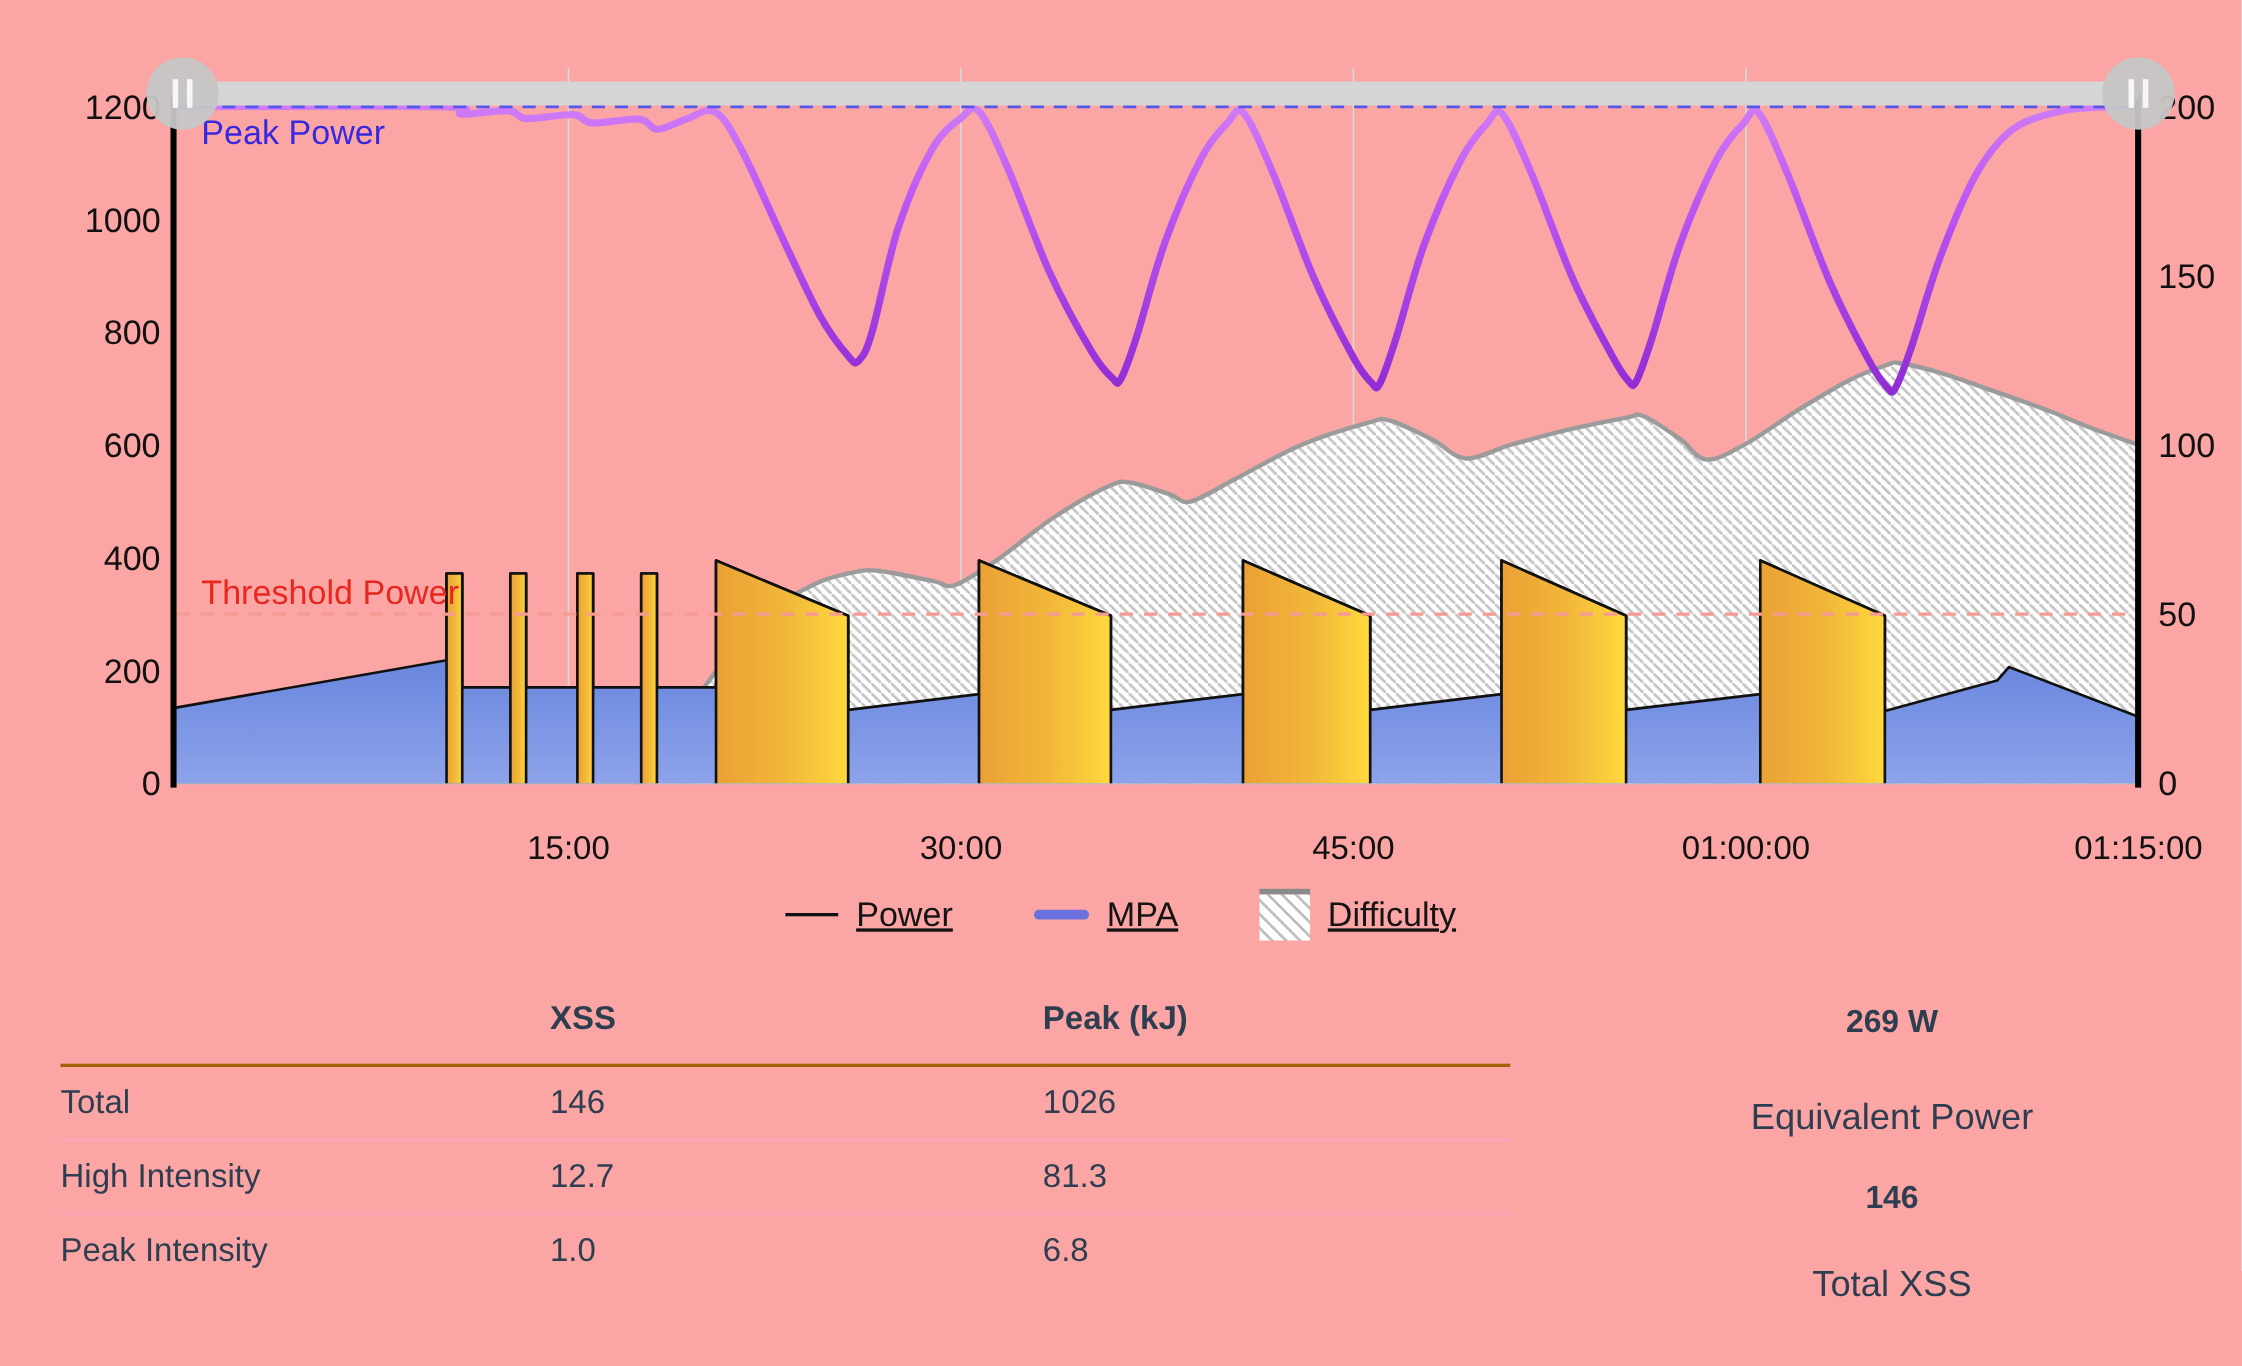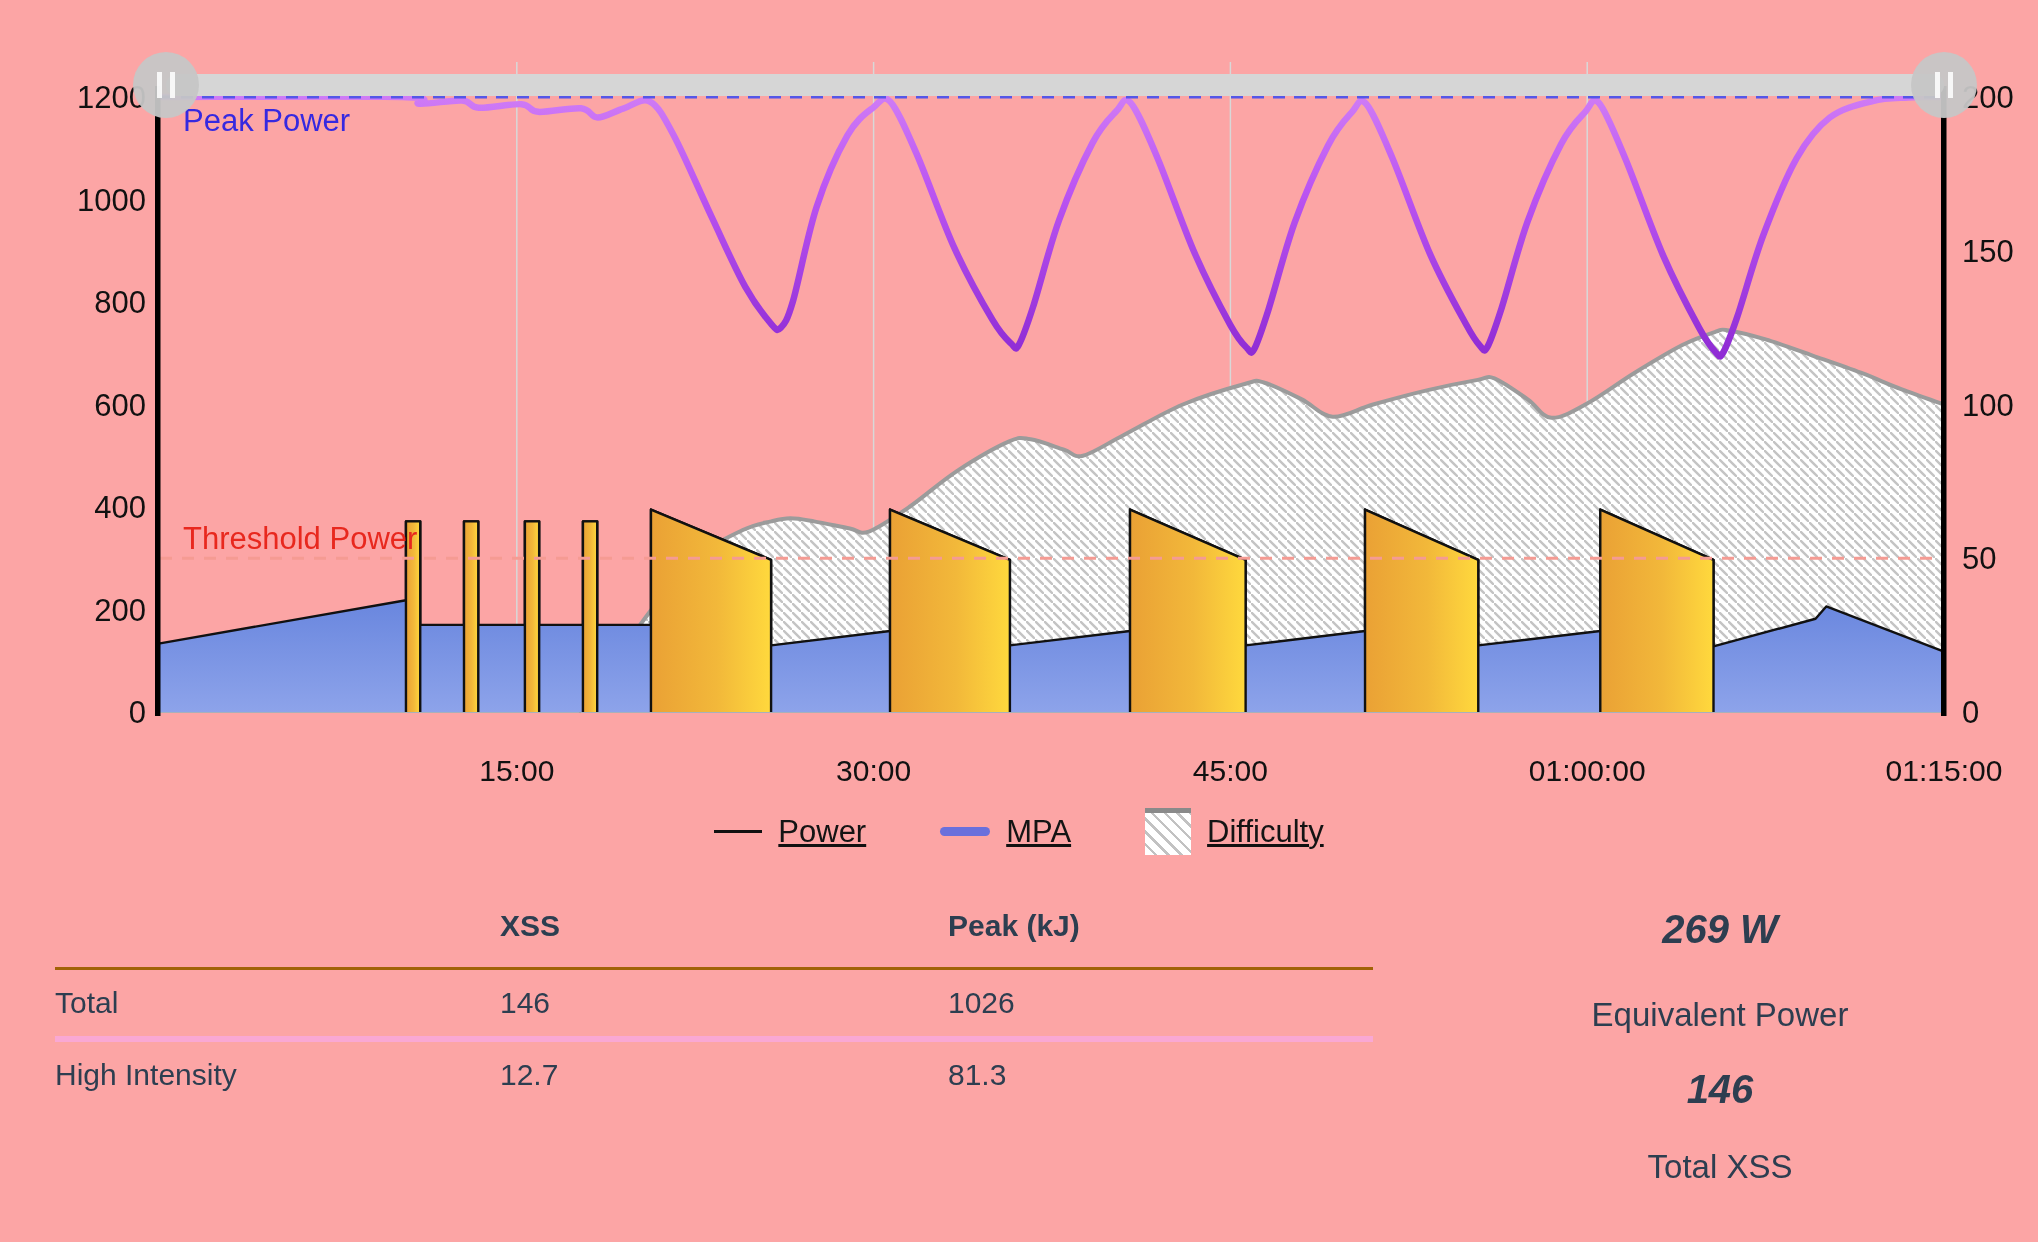--- a/index.html
+++ b/index.html
@@ -16,26 +16,26 @@
   .sw-diff{display:inline-block;width:46px;height:47px;background:
             repeating-linear-gradient(45deg,#ffffff 0 6.5px,#c2c2c2 6.5px 9px);
            border-top:5px solid #8a8a8a;box-sizing:border-box;}
 
   
   .bottom{position:absolute;top:903px;left:0;width:2038px;}
   table.stats{position:absolute;left:55px;width:1318px;border-collapse:collapse;table-layout:fixed;
               font-size:30px;color:#2d3e50;}
   table.stats col.c0{width:445px;} table.stats col.c1{width:448px;} table.stats col.c2{width:425px;}
   table.stats th{font-weight:bold;text-align:left;padding:6px 0 24px 0;border-bottom:3px solid #a16207;}
-  table.stats td{padding:16px 0;border-bottom:6px solid #f9a8d4;}
+  table.stats td{padding:16px 0;border-bottom:1px solid #f9a8d4;}
   table.stats tr:last-child td{border-bottom:none;}
 
   
   .panel{position:absolute;left:1500px;width:440px;text-align:center;color:#2d3e50;}
-  .panel .big{font-size:40px;font-weight:bold;line-height:52px;font-style:italic;}
+  .panel .big{font-size:29px;font-weight:bold;line-height:52px;}
   .panel .lab{font-size:33px;line-height:40px;}
   .panel .m1{margin-top:40px;} .panel .m2{margin-top:28px;} .panel .m3{margin-top:32px;}
 </style>
 </head>
 <body>
 
 <div class="stage">
 
   <svg id="chart" width="2038" height="800" viewBox="0 0 2038 800">
       <defs>
@@ -195,20 +195,25 @@
           <tr>
             <td>Total</td>
             <td>146</td>
             <td>1026</td>
           </tr>
           <tr>
             <td>High Intensity</td>
             <td>12.7</td>
             <td>81.3</td>
           </tr>
+          <tr>
+            <td>Peak Intensity</td>
+            <td>1.0</td>
+            <td>6.8</td>
+          </tr>
         </tbody>
     </table>
 
     <div class="panel">
       <div class="big">269 W</div>
       <div class="lab m1">Equivalent Power</div>
       <div class="big m2">146</div>
       <div class="lab m3">Total XSS</div>
     </div>
   </div>

